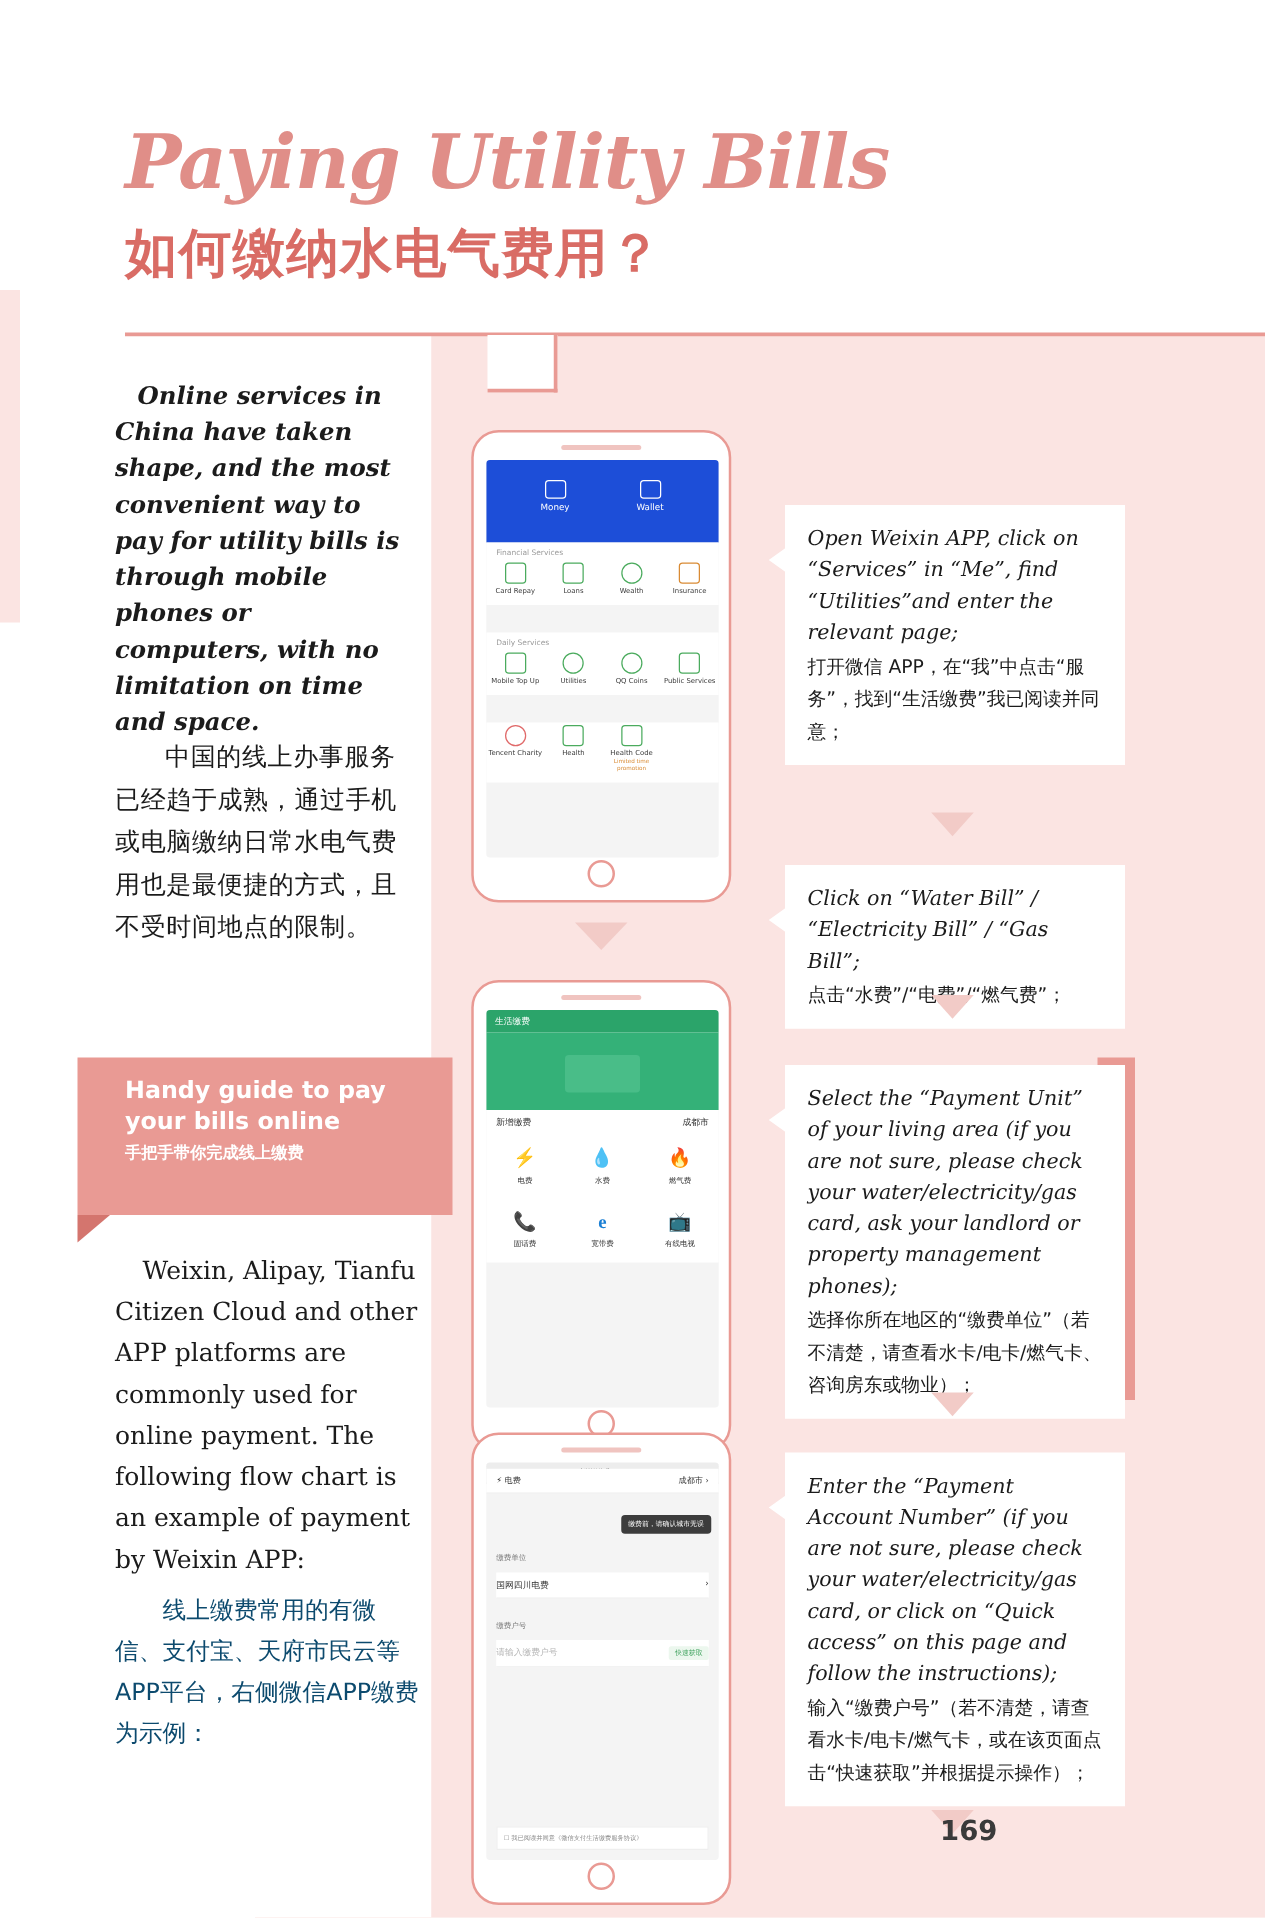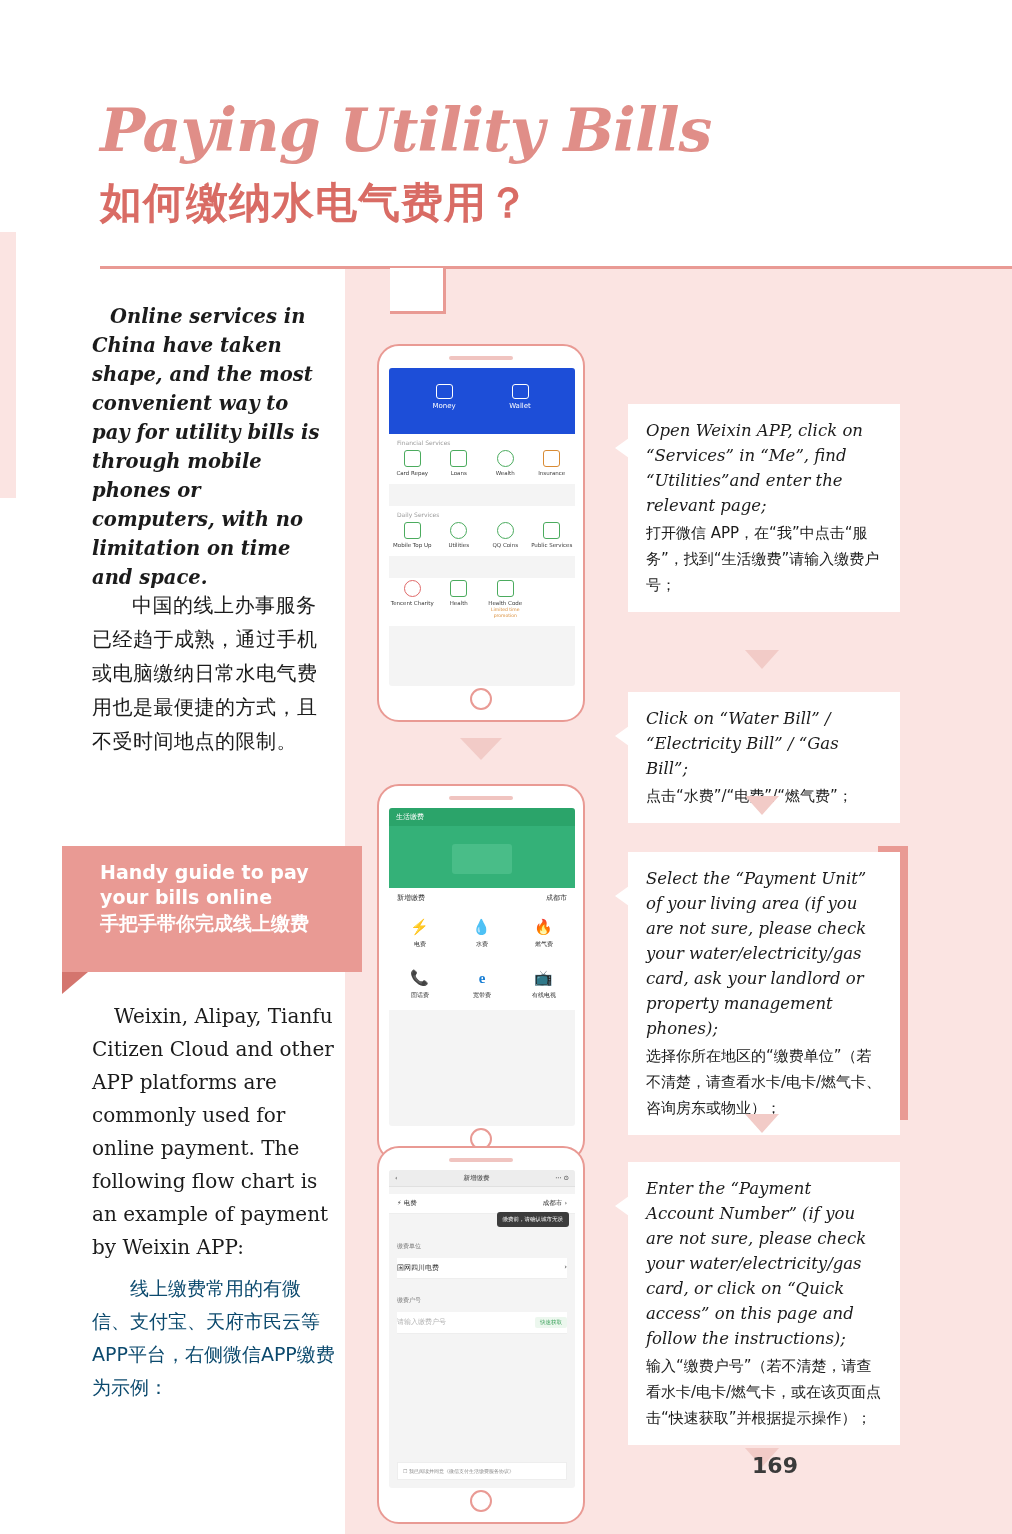--- a/index.html
+++ b/index.html
@@ -96,21 +96,21 @@
     border-bottom:22px solid transparent;
   }
   .handy-en{
     position:absolute;left:100px;top:860px;width:250px;
     font-family:"DejaVu Sans", sans-serif;
     font-weight:bold;font-size:19px;line-height:25px;color:#ffffff;
   }
   .handy-cn{
     position:absolute;left:100px;top:910px;width:250px;
     font-family:"DejaVu Sans", sans-serif;
-    font-weight:bold;font-size:19px;line-height:26px;color:#ffffff;
+    font-weight:bold;font-size:13px;line-height:26px;color:#ffffff;
   }
   .body-en{
     position:absolute;left:92px;top:1000px;width:244px;
     font-family:"DejaVu Serif", serif;
     font-size:20px;line-height:33px;color:#1b1b1b;
     text-indent:22px;
   }
   .body-cn{
     position:absolute;left:92px;top:1272px;width:246px;
     font-family:"DejaVu Sans", serif;
@@ -394,21 +394,21 @@
 
   <div class="phone" style="left:377px;top:1146px;">
     <div class="notch"></div>
     <div class="screen">
       <div class="p3-bar">
         <span>‹</span>
         <span>新增缴费</span>
         <span>··· ⊙</span>
       </div>
 
-      <div class="p3-row" style="top:24px;gap:32px;">
+      <div class="p3-row" style="top:5px;gap:32px;">
         <span>⚡ 电费</span>
         <span>成都市 ›</span>
       </div>
 
       <div class="p3-tip">缴费前，请确认城市无误</div>
 
       <div class="p3-label" style="top:72px;">缴费单位</div>
       <div class="p3-field" style="top:88px;">
         <span>国网四川电费</span>
         <span>›</span>
@@ -423,21 +423,21 @@
       <div class="p3-agree">
         <span>☐ </span><span>我已阅读并同意《微信支付生活缴费服务协议》</span>
       </div>
     </div>
     <div class="home"></div>
   </div>
 
   <div class="bubble" style="left:628px;top:404px;width:272px;">
     <div class="tail"></div>
     <div class="en">Open Weixin APP, click on “Services” in “Me”, find “Utilities”and enter the relevant page;</div>
-    <div class="cn">打开微信 APP，在“我”中点击“服务”，找到“生活缴费”请输入缴费户号；</div>
+    <div class="cn">打开微信 APP，在“我”中点击“服务”，找到“生活缴费”我已阅读并同意；</div>
   </div>
   <div class="down-arrow sm" style="left:745px;top:650px;"></div>
 
   <div class="bubble" style="left:628px;top:692px;width:272px;">
     <div class="tail"></div>
     <div class="en">Click on “Water Bill” / “Electricity Bill” / “Gas Bill”;</div>
     <div class="cn">点击“水费”/“电费”/“燃气费”；</div>
   </div>
   <div class="down-arrow sm" style="left:745px;top:796px;"></div>
 

